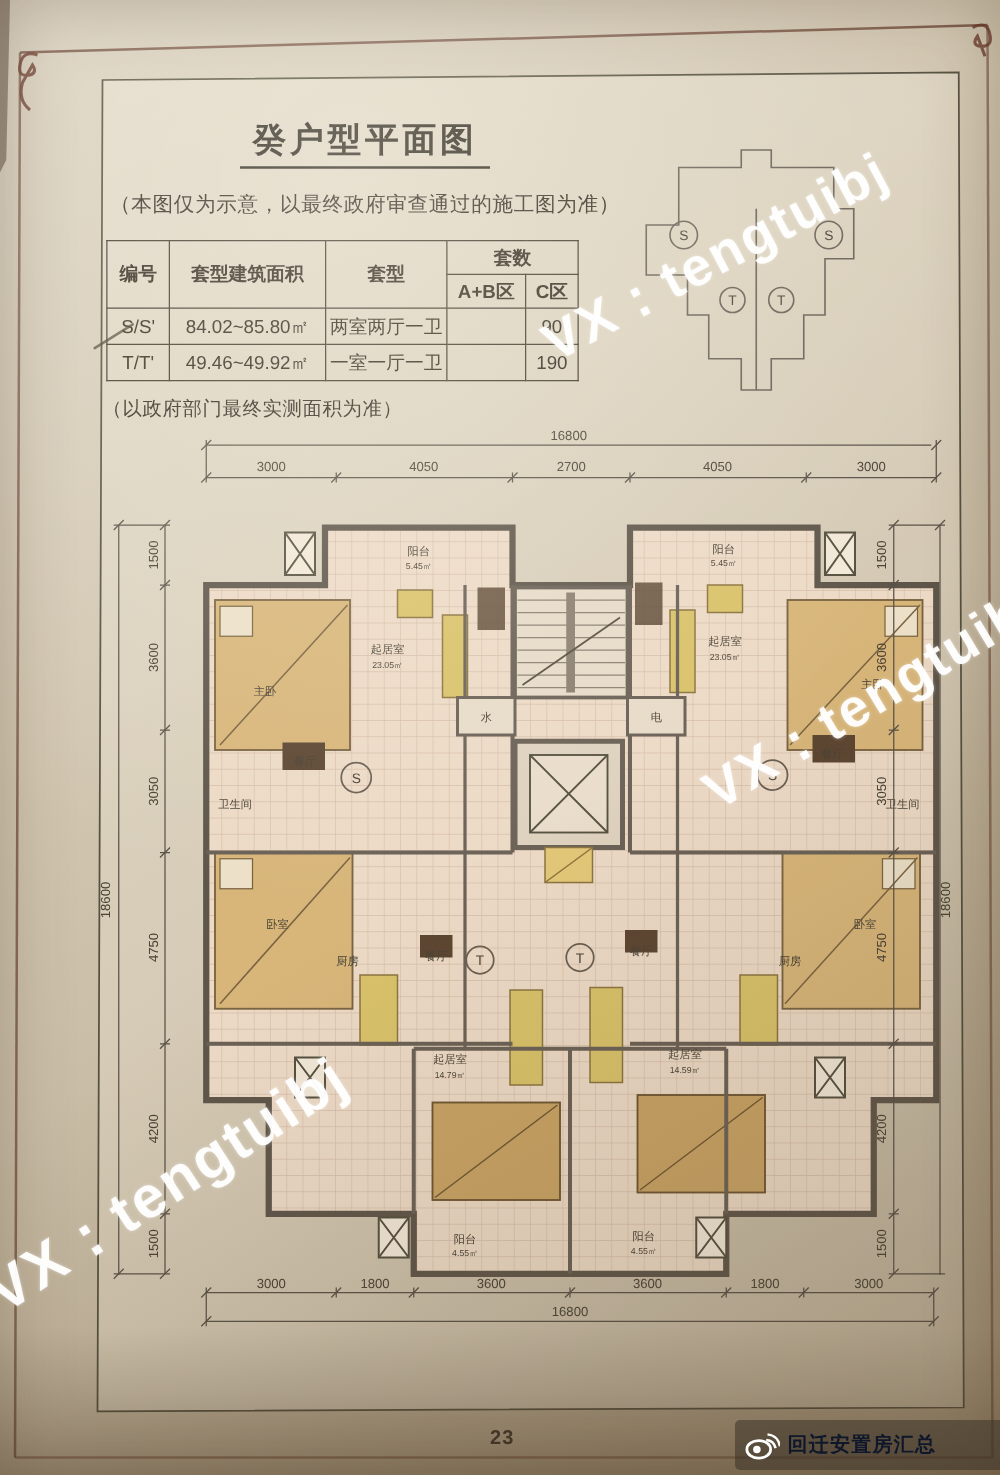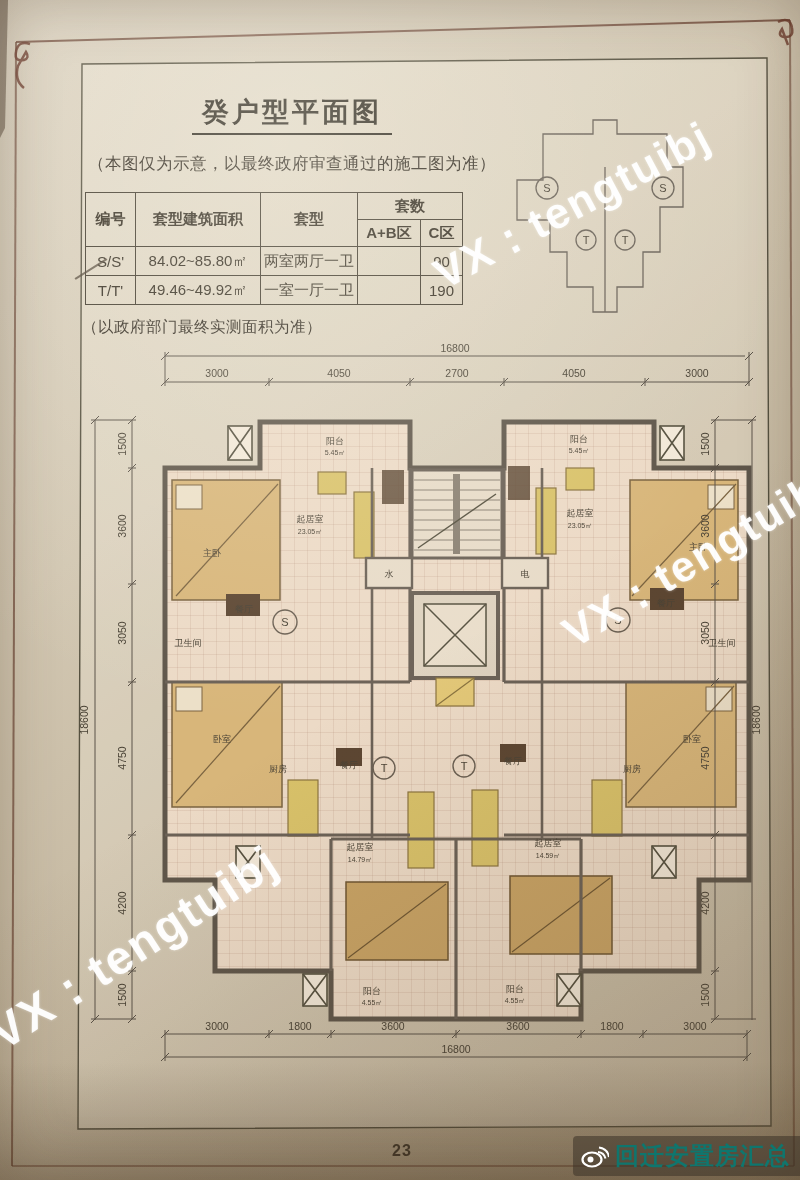--- a/index.html
+++ b/index.html
@@ -39,21 +39,21 @@
   
   .wm{position:absolute;color:rgba(255,255,255,.95);font-weight:bold;font-size:43px;
     letter-spacing:2px;white-space:nowrap;text-shadow:0 0 3px rgba(255,255,255,.45);}
   .wm1{left:424px;top:252px;transform:rotate(-28deg);transform-origin:left top;}
   .wm2{left:552px;top:612px;transform:rotate(-31deg);transform-origin:left top;}
   .wm3{left:-22px;top:1012px;transform:rotate(-33deg);transform-origin:left top;font-size:47px;}
   
   .badge{position:absolute;right:0;top:1136px;height:40px;min-width:194px;
     background:rgba(58,50,38,.55);border-radius:4px 0 0 4px;display:flex;align-items:center;
     padding:0 10px 0 8px;gap:6px;}
-  .badge .txt{color:#0f766e;font-size:24px;font-weight:bold;letter-spacing:1px;text-align:center;}
+  .badge .txt{color:#0f172a;font-size:16px;font-weight:bold;letter-spacing:1px;text-align:center;}
   .page-num{position:absolute;left:392px;top:1142px;font-size:16px;font-weight:bold;color:#3f382c;letter-spacing:1px;}
   .overlay{position:absolute;inset:0;pointer-events:none;
     background:
       radial-gradient(120% 90% at 35% 12%, rgba(255,252,240,.30), rgba(0,0,0,0) 55%),
       linear-gradient(150deg, rgba(120,90,55,0) 55%, rgba(90,66,38,.22) 92%),
       linear-gradient(to bottom, rgba(0,0,0,0) 90%, rgba(62,45,26,.30) 100%);
     box-shadow:inset 0 0 60px rgba(70,50,28,.30);}
 </style>
 </head>
 <body>

